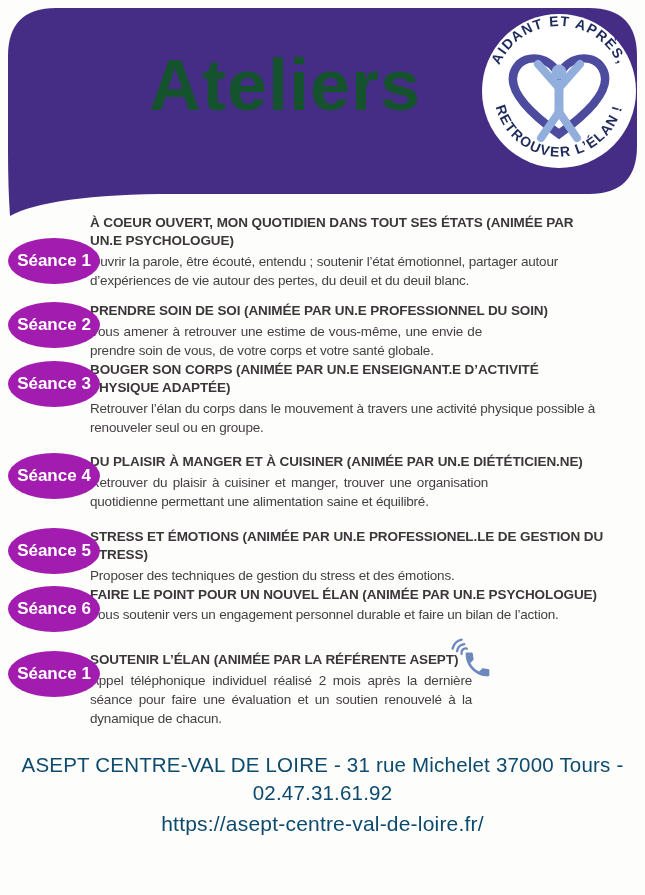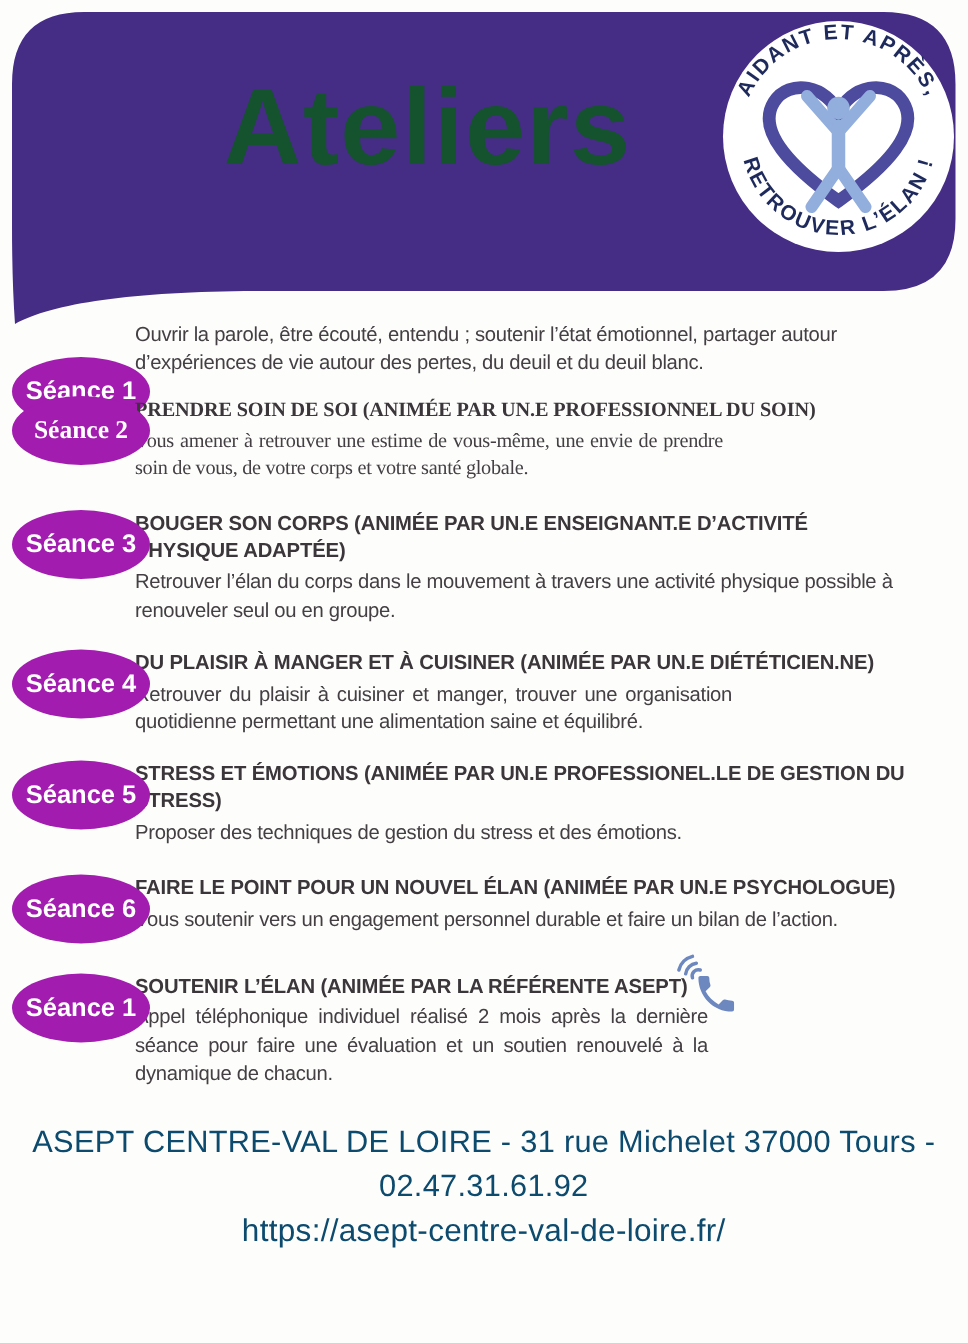--- a/index.html
+++ b/index.html
@@ -42,24 +42,24 @@
   .session-desc{
     margin:0;
     font-size:13.5px;color:#433f43;line-height:1.4;
     max-width:515px;letter-spacing:-0.2px;
   }
   .desc-justify{text-align:justify;}
   .s2 .session-desc{max-width:392px;}
   .s4 .session-desc{max-width:398px;}
   .s7 .session-desc{max-width:382px;}
   .s1{margin-bottom:12px;}
-  .s2{margin-bottom:18px;font-family:Liberation Serif, serif;}
+  .s2{}
   .s3{margin-bottom:16px;}
   .s4{margin-bottom:16px;}
-  .s5{margin-bottom:18px;}
+  .s5{}
   .s6{margin-bottom:26px;}
   .phone-wrap{position:absolute;left:450px;top:-14px;width:44px;height:44px;}
   
   .footer{margin-top:22px;text-align:center;color:#0c4a6e;}
   .footer-address{
     margin:0 auto;max-width:608px;
     font-size:20.5px;line-height:1.4;letter-spacing:0.2px;
   }
   .footer-url{
     margin:2px auto 0 auto;
@@ -101,20 +101,21 @@
       </g>
     </svg>
 
     <h1 class="page-title">Ateliers</h1>
   </div>
 
   <main class="sessions">
 
     <section class="session s1">
       <div class="badge">Séance 1</div>
+      <h2 class="session-title">À COEUR OUVERT, MON QUOTIDIEN DANS TOUT SES ÉTATS (ANIMÉE PAR UN.E PSYCHOLOGUE)</h2>
       <p class="session-desc">Ouvrir la parole, être écouté, entendu ; soutenir l’état émotionnel, partager autour d’expériences de vie autour des pertes, du deuil et du deuil blanc.</p>
     </section>
 
     <section class="session s2">
       <div class="badge">Séance 2</div>
       <h2 class="session-title">PRENDRE SOIN DE SOI (ANIMÉE PAR UN.E PROFESSIONNEL DU SOIN)</h2>
       <p class="session-desc desc-justify">Vous amener à retrouver une estime de vous-même, une envie de prendre soin de vous, de votre corps et votre santé globale.</p>
     </section>
 
     <section class="session s3">

